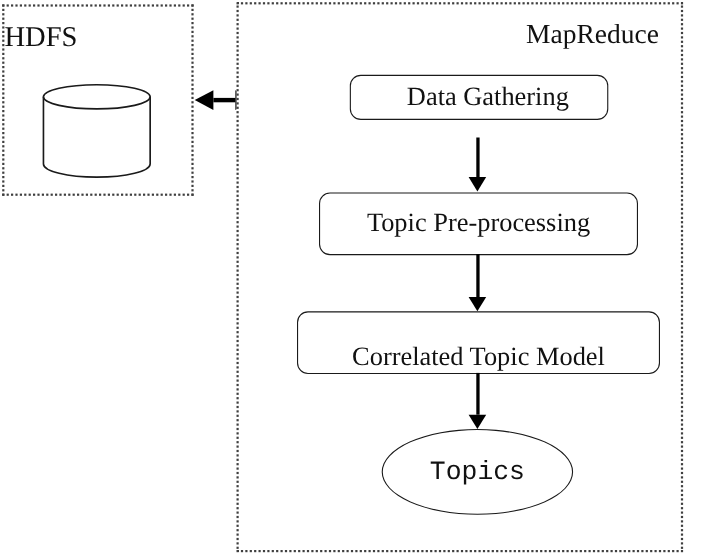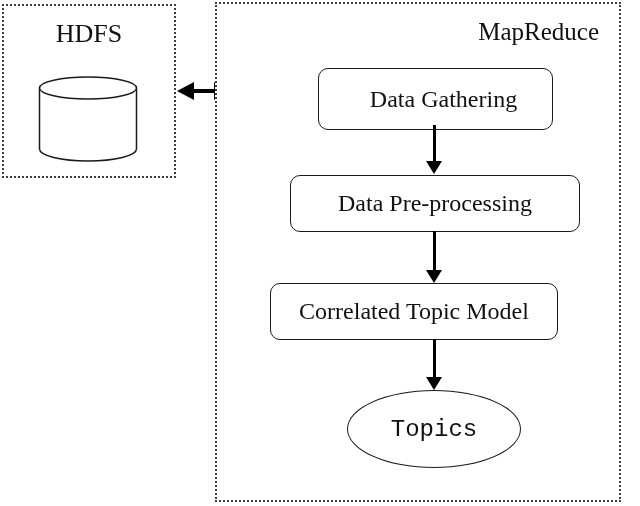--- a/index.html
+++ b/index.html
@@ -8,31 +8,31 @@
     font-family:"Liberation Serif","DejaVu Serif",serif;color:#111;
     overflow:hidden;
   }
   .dashed-panel{
     position:absolute;border:2px dotted #3f3f3f;background:#ffffff;
     box-sizing:border-box;
   }
   #hdfs-panel{left:2px;top:4px;width:174px;height:174px;}
   #mapreduce-panel{left:215px;top:2px;width:406px;height:500px;}
   .panel-title{font-size:26px;line-height:1;white-space:nowrap;}
-  #hdfs-title{margin-top:15px;text-align:center;}
+  #hdfs-title{margin-top:15px;text-align:left;}
   #mapreduce-title{position:absolute;top:15px;right:20px;font-size:25px;}
   .flow-box{
     position:absolute;box-sizing:border-box;
     border:1.5px solid #1a1a1a;border-radius:10px;background:#ffffff;
     display:flex;align-items:center;justify-content:center;
     font-size:24px;white-space:nowrap;
   }
-  #box-gathering{left:318px;top:68px;width:235px;height:62px;padding-left:16px;}
+  #box-gathering{left:318px;top:68px;width:235px;height:41px;padding-left:16px;}
   #box-preprocessing{left:290px;top:175px;width:290px;height:57px;}
-  #box-ctm{left:270px;top:283px;width:288px;height:57px;}
+  #box-ctm{left:270px;top:283px;width:330px;height:57px;align-items:flex-end;}
   #ellipse-topics{
     position:absolute;left:347px;top:390px;width:174px;height:78px;
     box-sizing:border-box;border:1.5px solid #1a1a1a;border-radius:50%;
     background:#ffffff;display:flex;align-items:center;justify-content:center;
     font-size:24px;
     font-family:Liberation Mono, monospace;
   }
   .varrow{
     position:absolute;width:16px;display:flex;flex-direction:column;
     align-items:center;
@@ -87,21 +87,21 @@
   <div id="box-gathering" class="flow-box">
     <span>Data Gathering</span>
   </div>
 
   <div class="varrow" id="arrow-1">
     <div class="shaft"></div>
     <div class="head"></div>
   </div>
 
   <div id="box-preprocessing" class="flow-box">
-    <span>Data Pre-processing</span>
+    <span>Topic Pre-processing</span>
   </div>
 
   <div class="varrow" id="arrow-2">
     <div class="shaft"></div>
     <div class="head"></div>
   </div>
 
   <div id="box-ctm" class="flow-box">
     <span>Correlated Topic Model</span>
   </div>

